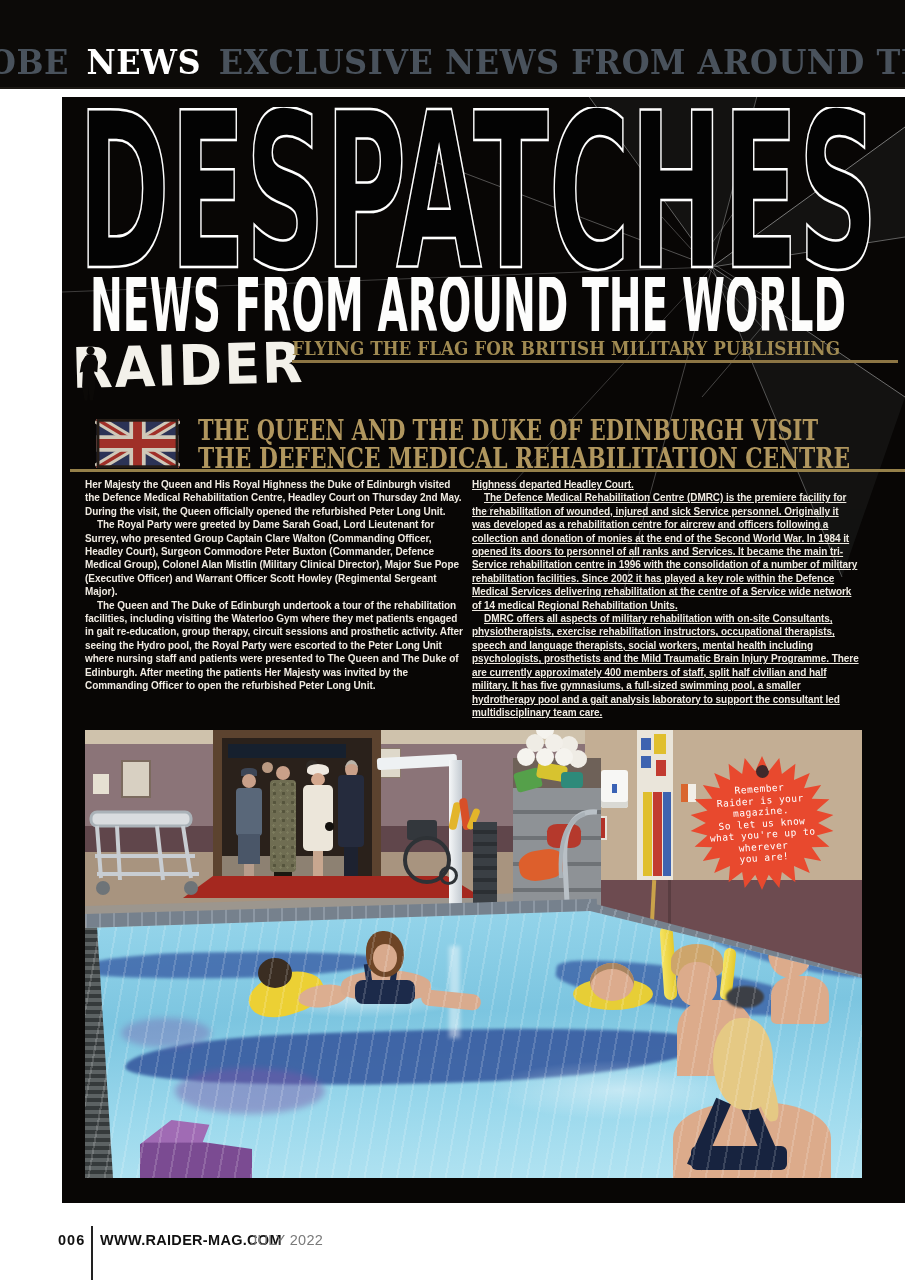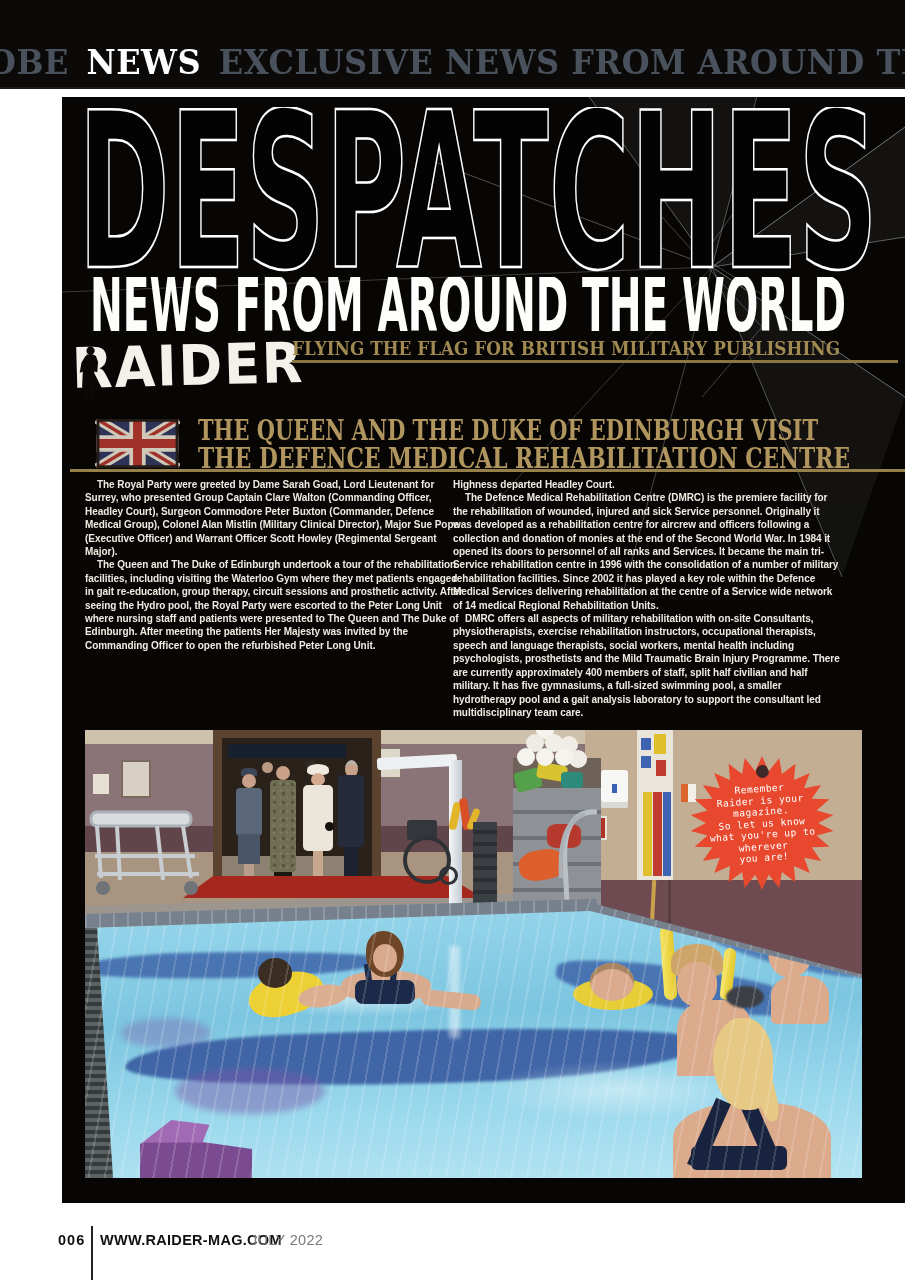--- a/index.html
+++ b/index.html
@@ -24,21 +24,21 @@
   .tagline-svg{position:absolute;left:230px;top:241px;}
   .tagline-rule{position:absolute;left:230px;top:263px;width:606px;height:3px;background:#8c7544;}
 
   .flag{position:absolute;left:33px;top:322px;width:85px;height:49px;}
   .headline-svg{position:absolute;left:136px;top:321px;}
   .headline-rule{position:absolute;left:8px;top:372px;width:835px;height:3px;background:#95804a;}
 
   
   .col{position:absolute;top:381px;color:#f0ebe2;font-size:10px;font-weight:bold;line-height:13.4px;letter-spacing:-.05px;text-align:left;}
   .col1{left:23px;width:378px;}
-  .col2{left:391px;width:388px;}
+  .col2{left:410px;width:388px;text-decoration:underline;}
   .col p{margin:0;}
   .col p.ind{text-indent:12px;}
 
   
   .photo{position:absolute;left:23px;top:633px;width:777px;height:448px;overflow:hidden;background:#b3a08c;}
   .ph{position:absolute;}
 
   .strip-cream{left:0;top:0;width:512px;height:14px;background:#cfc2ac;}
   .wall-mauve{left:0;top:14px;width:512px;height:82px;background:#8b7478;}
   .band-maroon{left:0;top:96px;width:512px;height:26px;background:#60464b;}
@@ -252,20 +252,21 @@
       <path d="M30 0V36M0 18H60" stroke="#a03028" stroke-width="6.5"></path>
       <rect x="1" y="1" width="58" height="34" fill="none" stroke="#241c16" stroke-width="2"></rect>
     </svg>
     <svg class="headline-svg" width="662" height="54" viewBox="0 0 662 54">
       <text x="0" y="22" textLength="620" lengthAdjust="spacingAndGlyphs" font-family="DejaVu Serif" font-weight="bold" font-size="28" fill="#b0965e">THE QUEEN AND THE DUKE OF EDINBURGH VISIT</text>
       <text x="0" y="50" textLength="652" lengthAdjust="spacingAndGlyphs" font-family="DejaVu Serif" font-weight="bold" font-size="28" fill="#b0965e">THE DEFENCE MEDICAL REHABILITATION CENTRE</text>
     </svg>
     <div class="headline-rule"></div>
 
     <div class="col col1">
+      <p>Her Majesty the Queen and His Royal Highness the Duke of Edinburgh visited the Defence Medical Rehabilitation Centre, Headley Court on Thursday 2nd May. During the visit, the Queen officially opened the refurbished Peter Long Unit.</p>
       <p class="ind">The Royal Party were greeted by Dame Sarah Goad, Lord Lieutenant for Surrey, who presented Group Captain Clare Walton (Commanding Officer, Headley Court), Surgeon Commodore Peter Buxton (Commander, Defence Medical Group), Colonel Alan Mistlin (Military Clinical Director), Major Sue Pope (Executive Officer) and Warrant Officer Scott Howley (Regimental Sergeant Major).</p>
       <p class="ind">The Queen and The Duke of Edinburgh undertook a tour of the rehabilitation facilities, including visiting the Waterloo Gym where they met patients engaged in gait re-education, group therapy, circuit sessions and prosthetic activity. After seeing the Hydro pool, the Royal Party were escorted to the Peter Long Unit where nursing staff and patients were presented to The Queen and The Duke of Edinburgh. After meeting the patients Her Majesty was invited by the Commanding Officer to open the refurbished Peter Long Unit.</p>
     </div>
     <div class="col col2">
       <p>Highness departed Headley Court.</p>
       <p class="ind">The Defence Medical Rehabilitation Centre (DMRC) is the premiere facility for the rehabilitation of wounded, injured and sick Service personnel. Originally it was developed as a rehabilitation centre for aircrew and officers following a collection and donation of monies at the end of the Second World War. In 1984 it opened its doors to personnel of all ranks and Services. It became the main tri-Service rehabilitation centre in 1996 with the consolidation of a number of military rehabilitation facilities. Since 2002 it has played a key role within the Defence Medical Services delivering rehabilitation at the centre of a Service wide network of 14 medical Regional Rehabilitation Units.</p>
       <p class="ind">DMRC offers all aspects of military rehabilitation with on-site Consultants, physiotherapists, exercise rehabilitation instructors, occupational therapists, speech and language therapists, social workers, mental health including psychologists, prosthetists and the Mild Traumatic Brain Injury Programme. There are currently approximately 400 members of staff, split half civilian and half military. It has five gymnasiums, a full-sized swimming pool, a smaller hydrotherapy pool and a gait analysis laboratory to support the consultant led multidisciplinary team care.</p>
     </div>
 
     <div class="photo">

